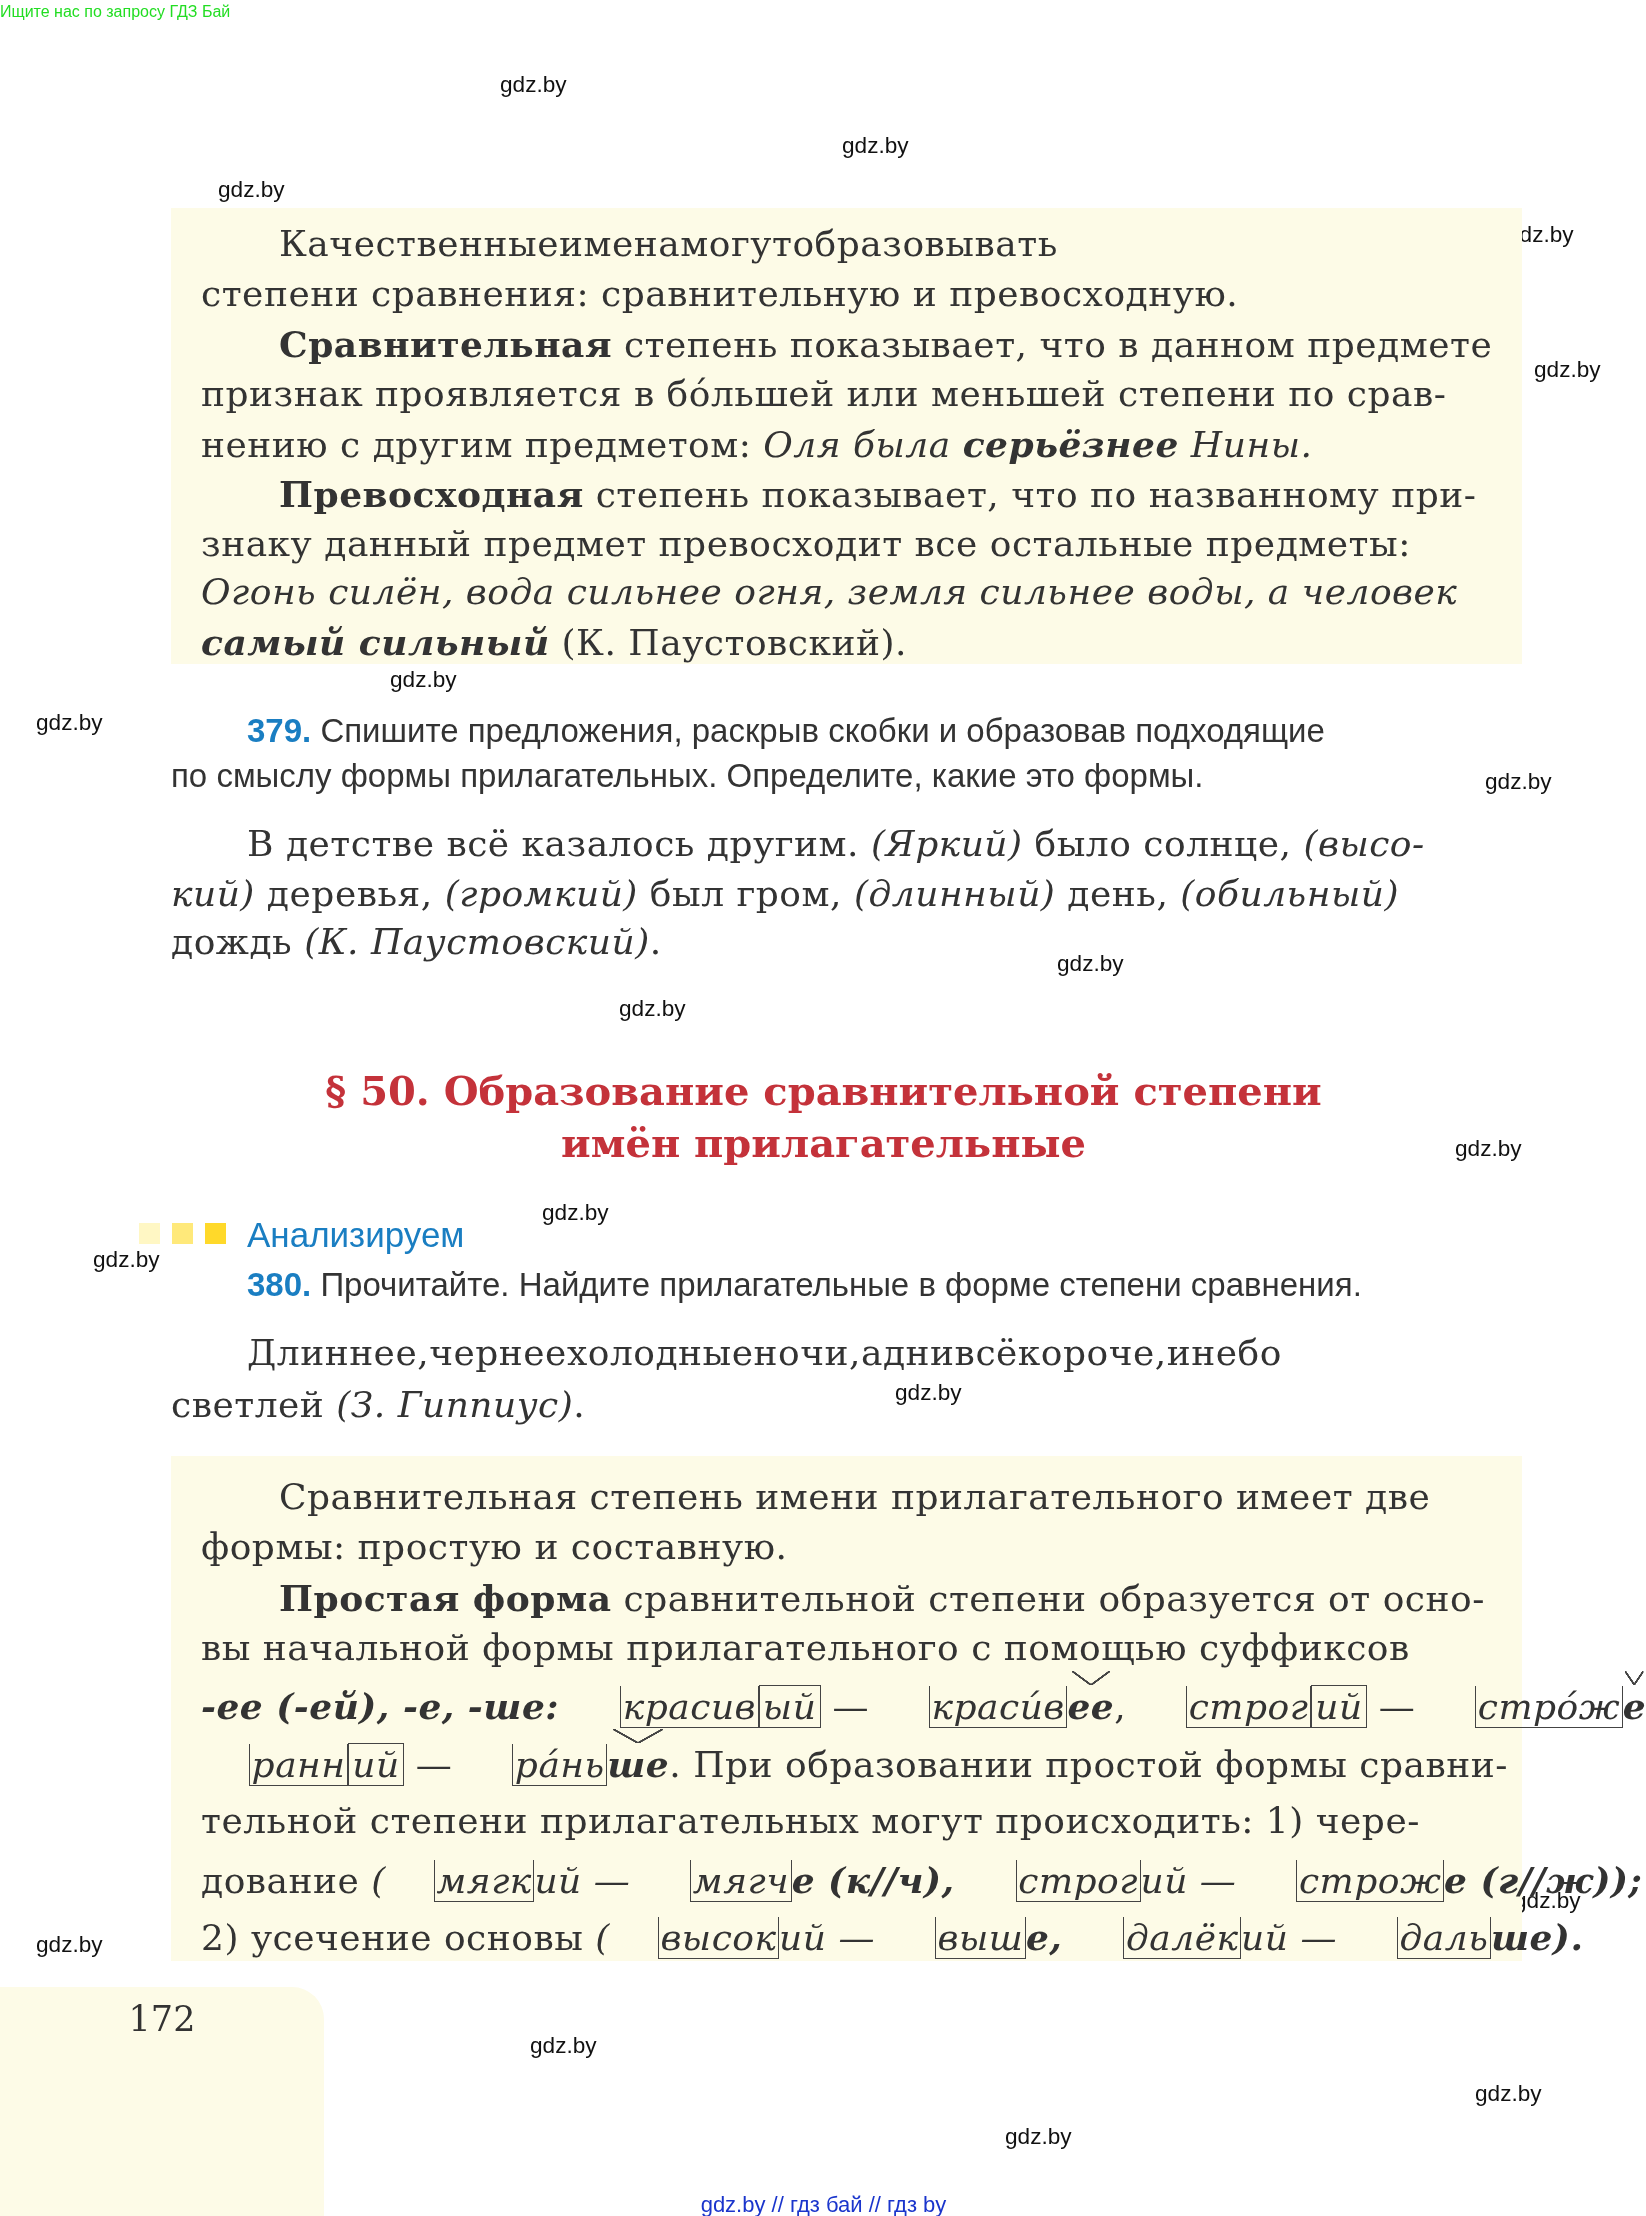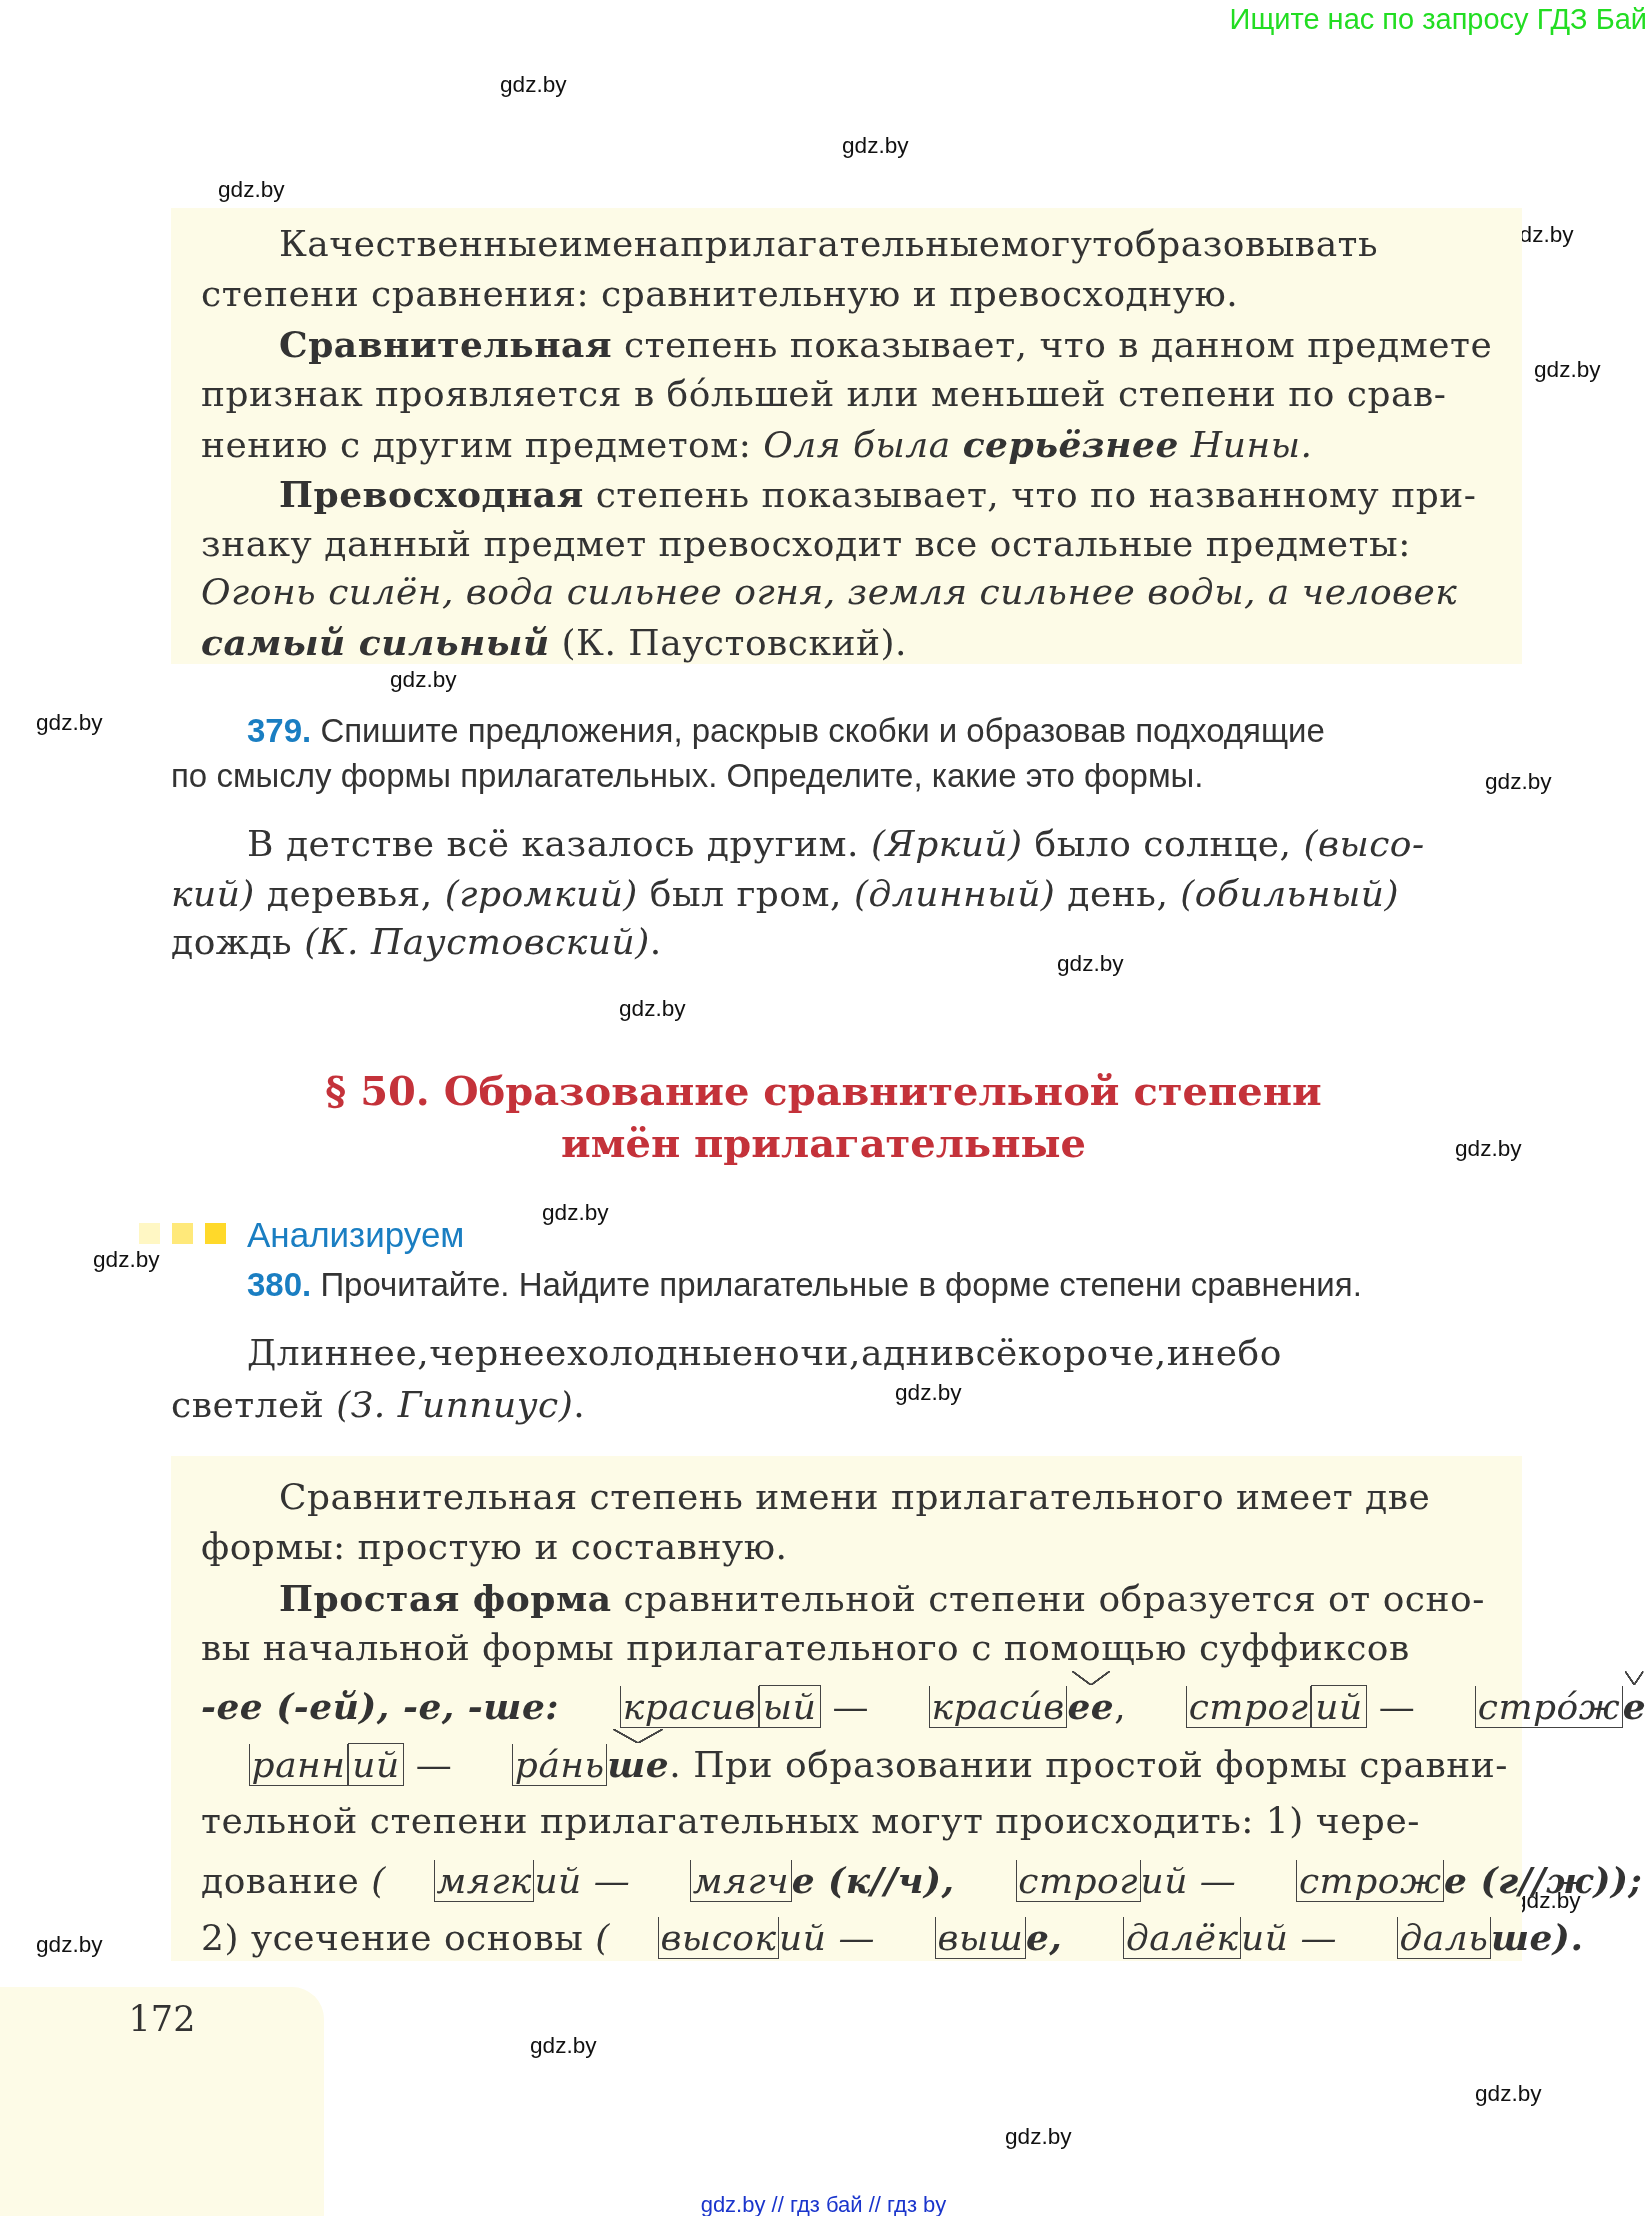--- a/index.html
+++ b/index.html
@@ -3,21 +3,21 @@
 <meta charset="utf-8">
 <style>
   html, body { margin:0; padding:0; }
   body {
     width:1647px; height:2216px; position:relative; overflow:hidden;
     background:#ffffff; color:#333333;
     font-family:"DejaVu Serif", "Liberation Serif", serif;
   }
   .wm { position:absolute; font-family:"Liberation Sans", sans-serif; font-size:22.6px; color:#111; white-space:nowrap; line-height:1; }
   .wm.small { font-size:17.7px; }
-  .top-banner { position:absolute; left:0; width:1647px; top:3.2px; text-align:right; font-family:"Liberation Sans", sans-serif; font-size:29px; color:#22dd22; }
+  .top-banner { position:absolute; left:0; width:1647px; top:3.2px; text-align:left; font-family:"Liberation Sans", sans-serif; font-size:16px; color:#22dd22; }
   .footer { position:absolute; left:0; width:1647px; top:2192px; text-align:center; font-family:"Liberation Sans", sans-serif; font-size:22px; color:#1a35cc; }
 
   .rule-box { position:absolute; background:#fdfbe7; }
   .line { position:absolute; white-space:nowrap; font-size:36px; line-height:50px; color:#333; letter-spacing:0.5px; }
   .just { display:flex; justify-content:flex-start; }
   .b { font-weight:bold; }
   .i { font-style:italic; }
   .bi { font-weight:bold; font-style:italic; }
 
   .task { position:absolute; white-space:nowrap; font-family:"Liberation Sans", sans-serif; font-size:33px; line-height:45px; color:#333; }
@@ -65,21 +65,20 @@
 <div class="wm" style="left:1514px;top:1890px">gdz.by</div>
 <div class="wm" style="left:36px;top:1934px">gdz.by</div>
 <div class="wm" style="left:530px;top:2035px">gdz.by</div>
 <div class="wm" style="left:1475px;top:2083px">gdz.by</div>
 <div class="wm" style="left:1005px;top:2126px">gdz.by</div>
 
 <div class="rule-box" style="left:171px;top:208px;width:1351px;height:456px;"></div>
 <div class="line just" style="left:279px;width:1225px;top:219px">
     <span>Качественные</span>
     <span>имена</span>
-    <span>прилагательные</span>
     <span>могут</span>
     <span>образовывать</span>
   </div>
 <div class="line" style="left:201px;top:269px">степени сравнения: сравнительную и превосходную.</div>
 <div class="line" style="left:279px;top:319px"><span class="b">Сравнительная</span><span> степень показывает, что в данном предмете</span></div>
 <div class="line" style="left:201px;top:369px">признак проявляется в бо́льшей или меньшей степени по срав-</div>
 <div class="line" style="left:201px;top:419px"><span>нению с другим предметом: </span><span class="i">Оля была </span><span class="bi">серьёзнее</span><span class="i"> Нины.</span></div>
 <div class="line" style="left:279px;top:469px"><span class="b">Превосходная</span><span> степень показывает, что по названному при-</span></div>
 <div class="line" style="left:201px;top:519px">знаку данный предмет превосходит все остальные предметы:</div>
 <div class="line i" style="left:201px;top:567px">Огонь силён, вода сильнее огня, земля сильнее воды, а человек</div>

